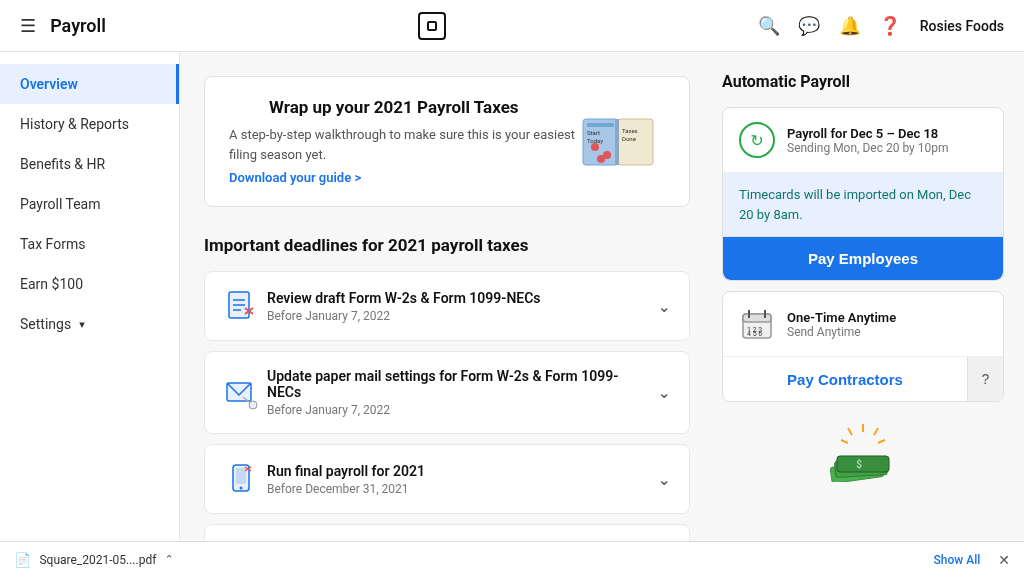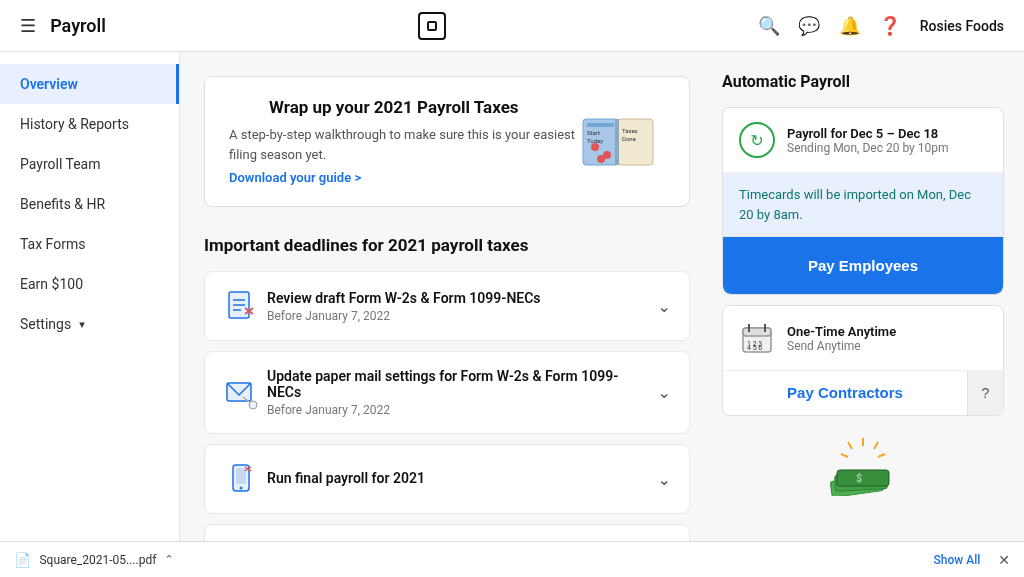--- a/index.html
+++ b/index.html
@@ -157,21 +157,21 @@
       padding: 12px 16px;
       font-size: 13px;
       color: #0f766e;
       line-height: 1.5;
       border-bottom: 1px solid #e0e0e0;
     }
 
     .pay-button {
       display: block;
       width: 100%;
-      padding: 20px;
+      padding: 13px;
       background: #1a73e8;
       color: #fff;
       font-size: 15px;
       font-weight: 600;
       border: none;
       border-radius: 0 0 8px 8px;
       cursor: pointer;
       text-align: center;
     }
 
@@ -195,21 +195,21 @@
       display: flex;
       align-items: center;
       justify-content: center;
       font-size: 22px;
     }
     .one-time-text h4 { font-size: 13px; font-weight: 600; color: #111; }
     .one-time-text p { font-size: 12px; color: #777; }
 
     .contractor-button-row {
       display: flex;
-      align-items: flex-start;
+      align-items: center;
       gap: 0;
     }
     .contractor-button {
       flex: 1;
       padding: 13px;
       background: #fff;
       color: #1a73e8;
       font-size: 15px;
       font-weight: 600;
       border: none;
@@ -284,24 +284,24 @@
 <div class="main-layout">
 
   <nav class="sidebar">
     <div class="sidebar-item active">
       <span>Overview</span>
     </div>
     <div class="sidebar-item">
       <span>History &amp; Reports</span>
     </div>
     <div class="sidebar-item">
+      <span>Benefits &amp; HR</span>
+    </div>
+    <div class="sidebar-item">
       <span>Payroll Team</span>
-    </div>
-    <div class="sidebar-item">
-      <span>Benefits &amp; HR</span>
     </div>
     <div class="sidebar-item">
       <span>Tax Forms</span>
     </div>
     <div class="sidebar-item">
       <span>Earn $100</span>
     </div>
     <div class="sidebar-item">
       <span>Settings</span>
       <span class="chevron">▾</span>
@@ -380,20 +380,21 @@
           <svg viewBox="0 0 36 36" width="36" height="36" xmlns="http://www.w3.org/2000/svg">
             <rect x="10" y="4" width="16" height="26" rx="3" fill="#e8f0fe" stroke="#1a73e8" stroke-width="1.5"></rect>
             <rect x="13" y="7" width="10" height="16" rx="1" fill="#c5d9f5"></rect>
             <circle cx="18" cy="27" r="1.5" fill="#1a73e8"></circle>
             <line x1="22" y1="10" x2="28" y2="6" stroke="#e05555" stroke-width="1.5"></line>
             <line x1="22" y1="6" x2="28" y2="10" stroke="#e05555" stroke-width="1.5"></line>
           </svg>
         </div>
         <div class="deadline-text">
           <h3>Run final payroll for 2021</h3>
+          <p>Before December 31, 2021</p>
         </div>
         <span class="deadline-chevron">⌄</span>
       </div>
 
       <div class="deadline-item">
         
         
         
       </div>
     </div>

